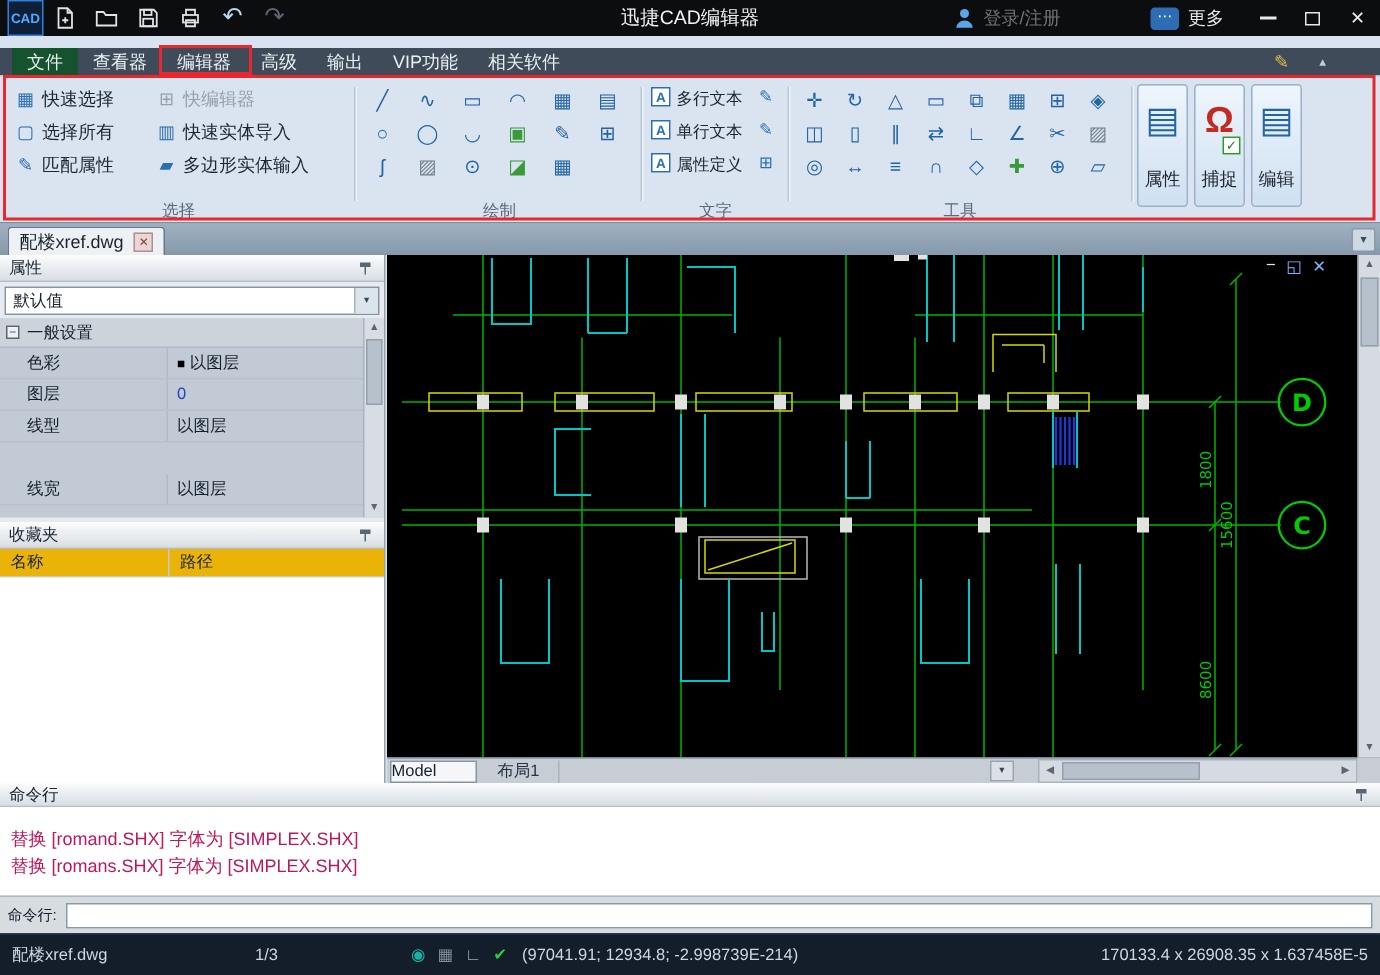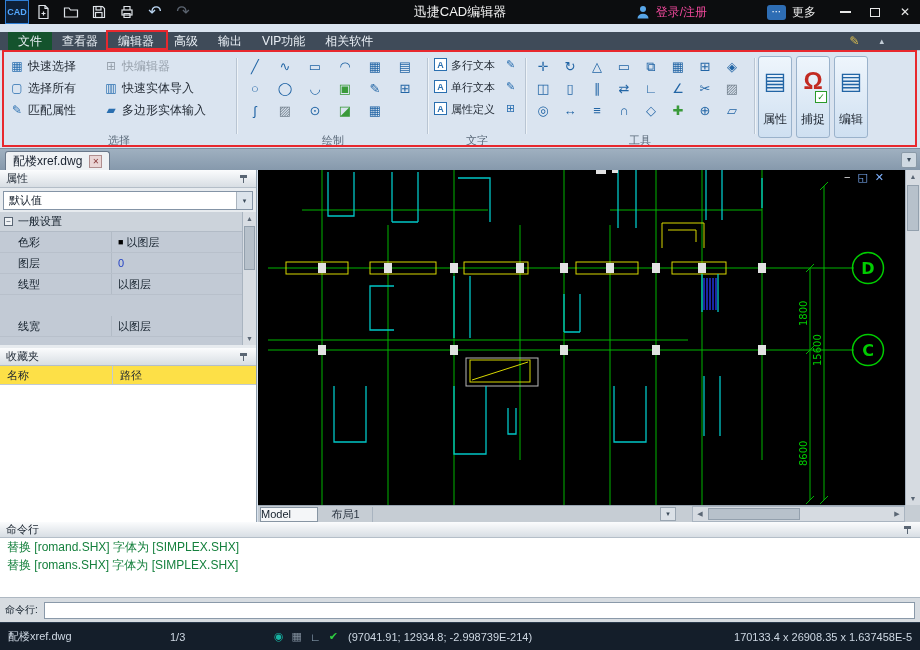--- a/index.html
+++ b/index.html
@@ -7,21 +7,21 @@
 body{font-family:"Liberation Sans","DejaVu Sans",sans-serif}
 #app{position:relative;width:920px;height:650px;background:#d9e3ef;overflow:hidden}
 
 .titlebar{position:absolute;left:0;top:0;width:920px;height:24px;background:#0c0d0f;display:flex;align-items:center;color:#e8e8e8}
 .logo{width:24px;height:24px;margin-left:5px;border:1px solid #2f7fd6;background:#0e2038;color:#54a8ff;font-size:9px;font-weight:bold;display:flex;align-items:center;justify-content:center;flex:0 0 auto}
 .tbbtn{width:28px;height:26px;display:flex;align-items:center;justify-content:center;flex:0 0 auto}
 .tbglyph{font-size:16px;line-height:1;color:#bcd6f2}
 .tbglyph.dim{color:#5c6470}
 .tbtitle{position:absolute;left:0;right:0;text-align:center;font-size:13px;color:#f2f2f2;pointer-events:none}
 .tbright{margin-left:auto;display:flex;align-items:center;z-index:2}
-.loginbox{display:flex;align-items:center;gap:5px;font-size:12px;color:#ec4899;margin-right:60px}
+.loginbox{display:flex;align-items:center;gap:5px;font-size:12px;color:#737373;margin-right:60px}
 .morebox{display:flex;align-items:center;gap:6px;font-size:12px;margin-right:14px}
 .moreicon{width:19px;height:15px;background:#2e6db4;border-radius:3px;color:#fff;font-size:10px;line-height:14px;text-align:center}
 .winbtn{width:30px;height:26px;display:flex;align-items:center;justify-content:center;font-size:12px;color:#e8e8e8}
 .minbar{width:11px;height:2px;background:#e8e8e8}
 .maxbox{width:10px;height:9px;border:1px solid #e8e8e8}
 
 .menubar{position:absolute;left:0;top:32px;width:920px;height:18px;background:#3f4b59;display:flex;align-items:center}
 .mtab{height:18px;line-height:18px;padding:0 10px;font-size:12px;color:#e9eff5;white-space:nowrap}
 .mtab.active{background:#14532d}
 .mright{margin-left:auto;margin-right:36px;display:flex;gap:20px;align-items:center}
@@ -61,42 +61,42 @@
 .pgrp{position:absolute;left:0;right:14px;top:0;height:20px;background:#ccd3db;border-bottom:1px solid #b2bbc6;display:flex;align-items:center;gap:5px;padding-left:4px;font-size:11px;color:#14202c}
 .gbox{width:9px;height:9px;border:1px solid #5a6674;background:#eef1f4;font-size:8px;line-height:7px;text-align:center;color:#434f5c}
 .prow{position:absolute;left:0;right:14px;height:21px;border-bottom:1px solid #b8c0cb;display:flex;font-size:11px;color:#14202c}
 .pl{width:112px;padding-left:18px;line-height:20px;border-right:1px solid #b2bbc6}
 .pv{flex:1;padding-left:6px;line-height:20px;display:flex;align-items:center;gap:3px}
 .vblue{color:#2442c4}
 .swatch{font-size:9px;color:#000}
 .gsb{position:absolute;right:0;top:0;width:14px;height:133px;background:#d8dde3;border-left:1px solid #a9b4c0}
 .sa{position:absolute;left:0;width:100%;height:13px;font-size:7px;line-height:13px;text-align:center;color:#5a6674}
 .gthumb{position:absolute;left:1px;top:14px;width:11px;height:44px;background:#b7c1cb;border:1px solid #93a0ad}
-.favcols{position:absolute;left:0;right:0;top:196px;height:19px;background:#fde047;border-bottom:1px solid #c2cad2;display:flex;font-size:11px;color:#1a2430}
+.favcols{position:absolute;left:0;right:0;top:196px;height:19px;background:#eab308;border-bottom:1px solid #c2cad2;display:flex;font-size:11px;color:#1a2430}
 .favc1{width:113px;padding-left:7px;line-height:18px;border-right:1px solid #c2cad2}
 .favc2{flex:1;padding-left:7px;line-height:18px}
 .favbody{position:absolute;left:0;right:0;top:215px;bottom:0;background:#fff}
 
 .canvas{position:absolute;left:258px;top:0;width:662px;height:352px;background:#06090c}
 .vpc{position:absolute;left:586px;top:1px;display:flex;gap:7px;font-size:11px;z-index:5}
 .vpc span{color:#7fb2ff}.vpc .w{color:#e6e6e6}
 .vscroll{position:absolute;right:0;top:0;width:15px;height:335px;background:#d6dbe1;border-left:1px solid #a9b4c0}
 .vthumb{position:absolute;left:1px;top:15px;width:12px;height:46px;background:#b7c1cb;border:1px solid #93a0ad}
 .modelbar{position:absolute;left:0;bottom:0;width:662px;height:17px;background:#c6cdd4;border-top:1px solid #99a5b1}
 .mtab1{position:absolute;left:2px;top:1px;width:58px;height:15px;background:#f4f6f8;border:1px solid #8795a3;font-size:11px;line-height:13px;text-align:left;color:#14202c}
 .mtab2{position:absolute;left:61px;top:1px;width:54px;height:15px;font-size:11px;line-height:15px;text-align:center;color:#2a3440;border-right:1px solid #a9b4c0}
 .mchev{position:absolute;left:402px;top:1px;width:16px;height:14px;background:#dbe1e7;border:1px solid #99a5b1;font-size:7px;line-height:12px;text-align:center;color:#3a4a5a}
 .hscroll{position:absolute;left:434px;top:0;width:213px;height:16px;background:#d6dbe1;border:1px solid #a9b4c0}
 .hthumb{position:absolute;left:15px;top:1px;width:92px;height:12px;background:#b7c1cb;border:1px solid #93a0ad}
 .ha{position:absolute;top:0;width:14px;height:14px;font-size:7px;line-height:14px;text-align:center;color:#5a6674}
 .corner{position:absolute;right:0;bottom:0;width:15px;height:17px;background:#c6cdd4}
 
 .cmdpanel{position:absolute;left:0;top:522px;width:920px;height:100px;background:#fff}
 .cmdhdr{position:absolute;left:0;right:0;top:0;height:16px;background:linear-gradient(#fbfcfd,#d8dee4);border-bottom:1px solid #b4bec8;font-size:11px;color:#1a2430;display:flex;align-items:center;padding:0 6px}
-.cmdhist{position:absolute;left:0;right:0;top:16px;height:59px;padding:0 7px;font-size:12px;color:#15803d;line-height:18px}
+.cmdhist{position:absolute;left:0;right:0;top:16px;height:59px;padding:12px 7px;font-size:12px;color:#be185d;line-height:18px}
 .cmdrow{position:absolute;left:0;right:0;top:75px;height:25px;background:#d7dce1;border-top:1px solid #aeb8c2;display:flex;align-items:center;padding:0 5px;gap:6px}
 .cmdlabel{font-size:10px;color:#14202c;white-space:nowrap}
 .cmdinput{flex:1;height:17px;border:1px solid #8a99a9;background:#fff;font-size:11px;padding:0 3px;font-family:"Liberation Sans","DejaVu Sans",sans-serif}
 
 .statusbar{position:absolute;left:0;top:622px;width:920px;height:28px;background:#141e2a;color:#cdd7e2;font-size:11px;display:flex;align-items:center;border-top:1px solid #2a3a4c}
 .stfile{margin-left:8px;width:162px}
 .stpage{width:104px}
 .sticons{display:flex;gap:8px;align-items:center;margin-right:10px}
 .sticons span{font-size:11px}
 .stsnap{color:#17b3a2}.stgrid{color:#7f8c9a}.stortho{color:#9ab0c4}.stok{color:#2ecc40}

